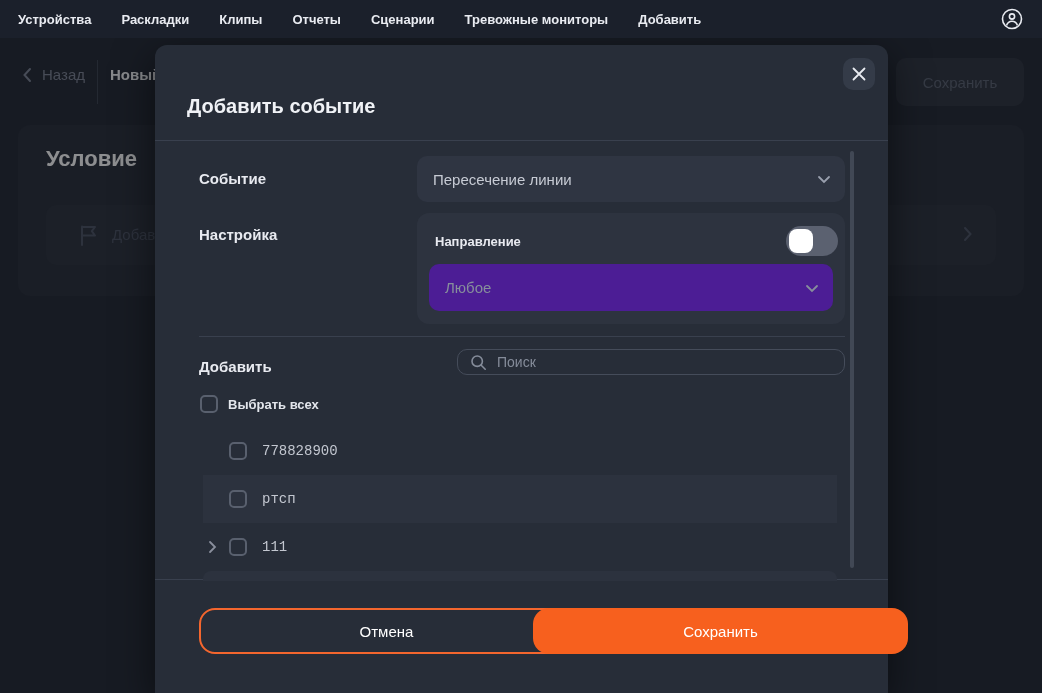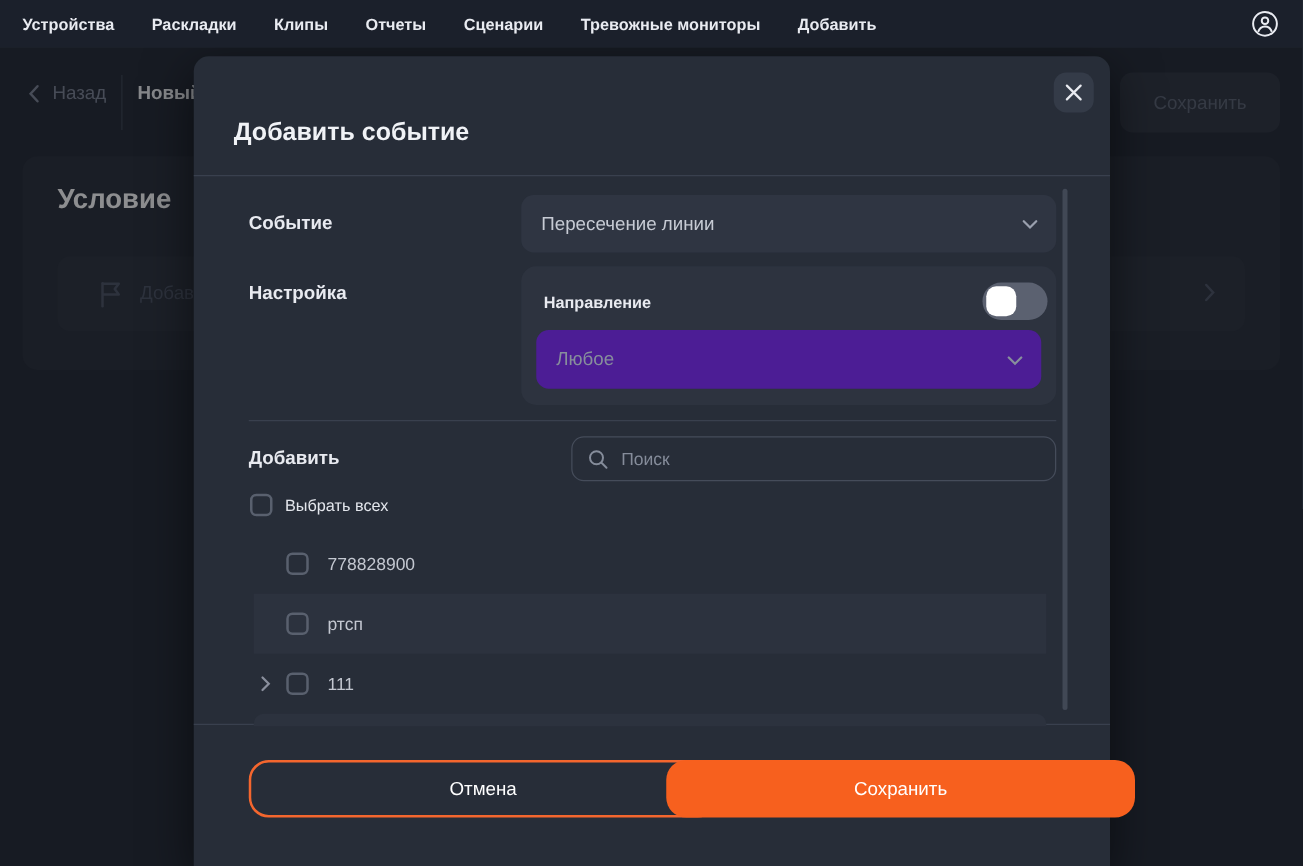--- a/index.html
+++ b/index.html
@@ -77,39 +77,40 @@
   .toggle {
     position:absolute; right:7px; top:13px; width:52px; height:30px;
     background:#5b6170; border-radius:15px; cursor:pointer;
   }
   .toggle-knob { position:absolute; left:3px; top:3px; width:24px; height:24px;
     background:#ffffff; border-radius:8px; }
   .dd-inner { left:12px; top:51px; width:404px; height:47px; background:#4c1d95; }
   .dd-inner .dd-text { color:#878e9c; }
   .section-divider { position:absolute; left:44px; right:43px; top:195px; height:1px; background:#39404e; }
   .search-box {
-    position:absolute; left:302px; top:208px; width:388px; height:36px;
+    position:absolute; left:302px; top:208px; width:388px; height:26px;
     border:1px solid #454c5a; border-radius:10px; background:transparent;
     display:flex; align-items:center; padding-left:12px; gap:8px;
   }
   .search-box input {
     flex:1; background:transparent; border:none; outline:none;
     color:#d6dae2; font-size:14px; font-family:"Liberation Sans", sans-serif;
   }
   .search-box input::placeholder { color:#858c9a; }
   .cbx {
     width:18px; height:18px; border:2px solid #59606e; border-radius:5px;
     background:transparent; flex:0 0 auto; cursor:pointer;
   }
   .select-all { position:absolute; left:45px; top:254px; display:flex; align-items:center; gap:10px; cursor:pointer; }
-  .select-all-label { font-size:13px; font-weight:400; color:#e3e6ec; }
+  .select-all-label { font-size:13px; font-weight:700; color:#e3e6ec; }
   .rows { position:absolute; left:48px; top:286px; width:634px; }
   .list-row {
     position:relative; height:48px; display:flex; align-items:center; cursor:pointer;
     border-radius:8px;
+    font-family:Liberation Mono, monospace;
   }
   .list-row.hl { background:#2c323e; border-radius:0; }
   .list-row .cbx { margin-left:26px; }
   .list-row .row-label { margin-left:15px; font-size:14px; color:#c3c7d0; }
   .list-row .expander { position:absolute; left:5px; top:17px; }
   .row-partial { height:10px; background:#2c323e; border-radius:8px 8px 0 0; margin-top:0; }
   
   .modal-footer-btn {
     position:absolute; top:563px; height:46px; width:375px; border-radius:16px;
     font-size:15px; font-family:"Liberation Sans", sans-serif; color:#ffffff; cursor:pointer;

